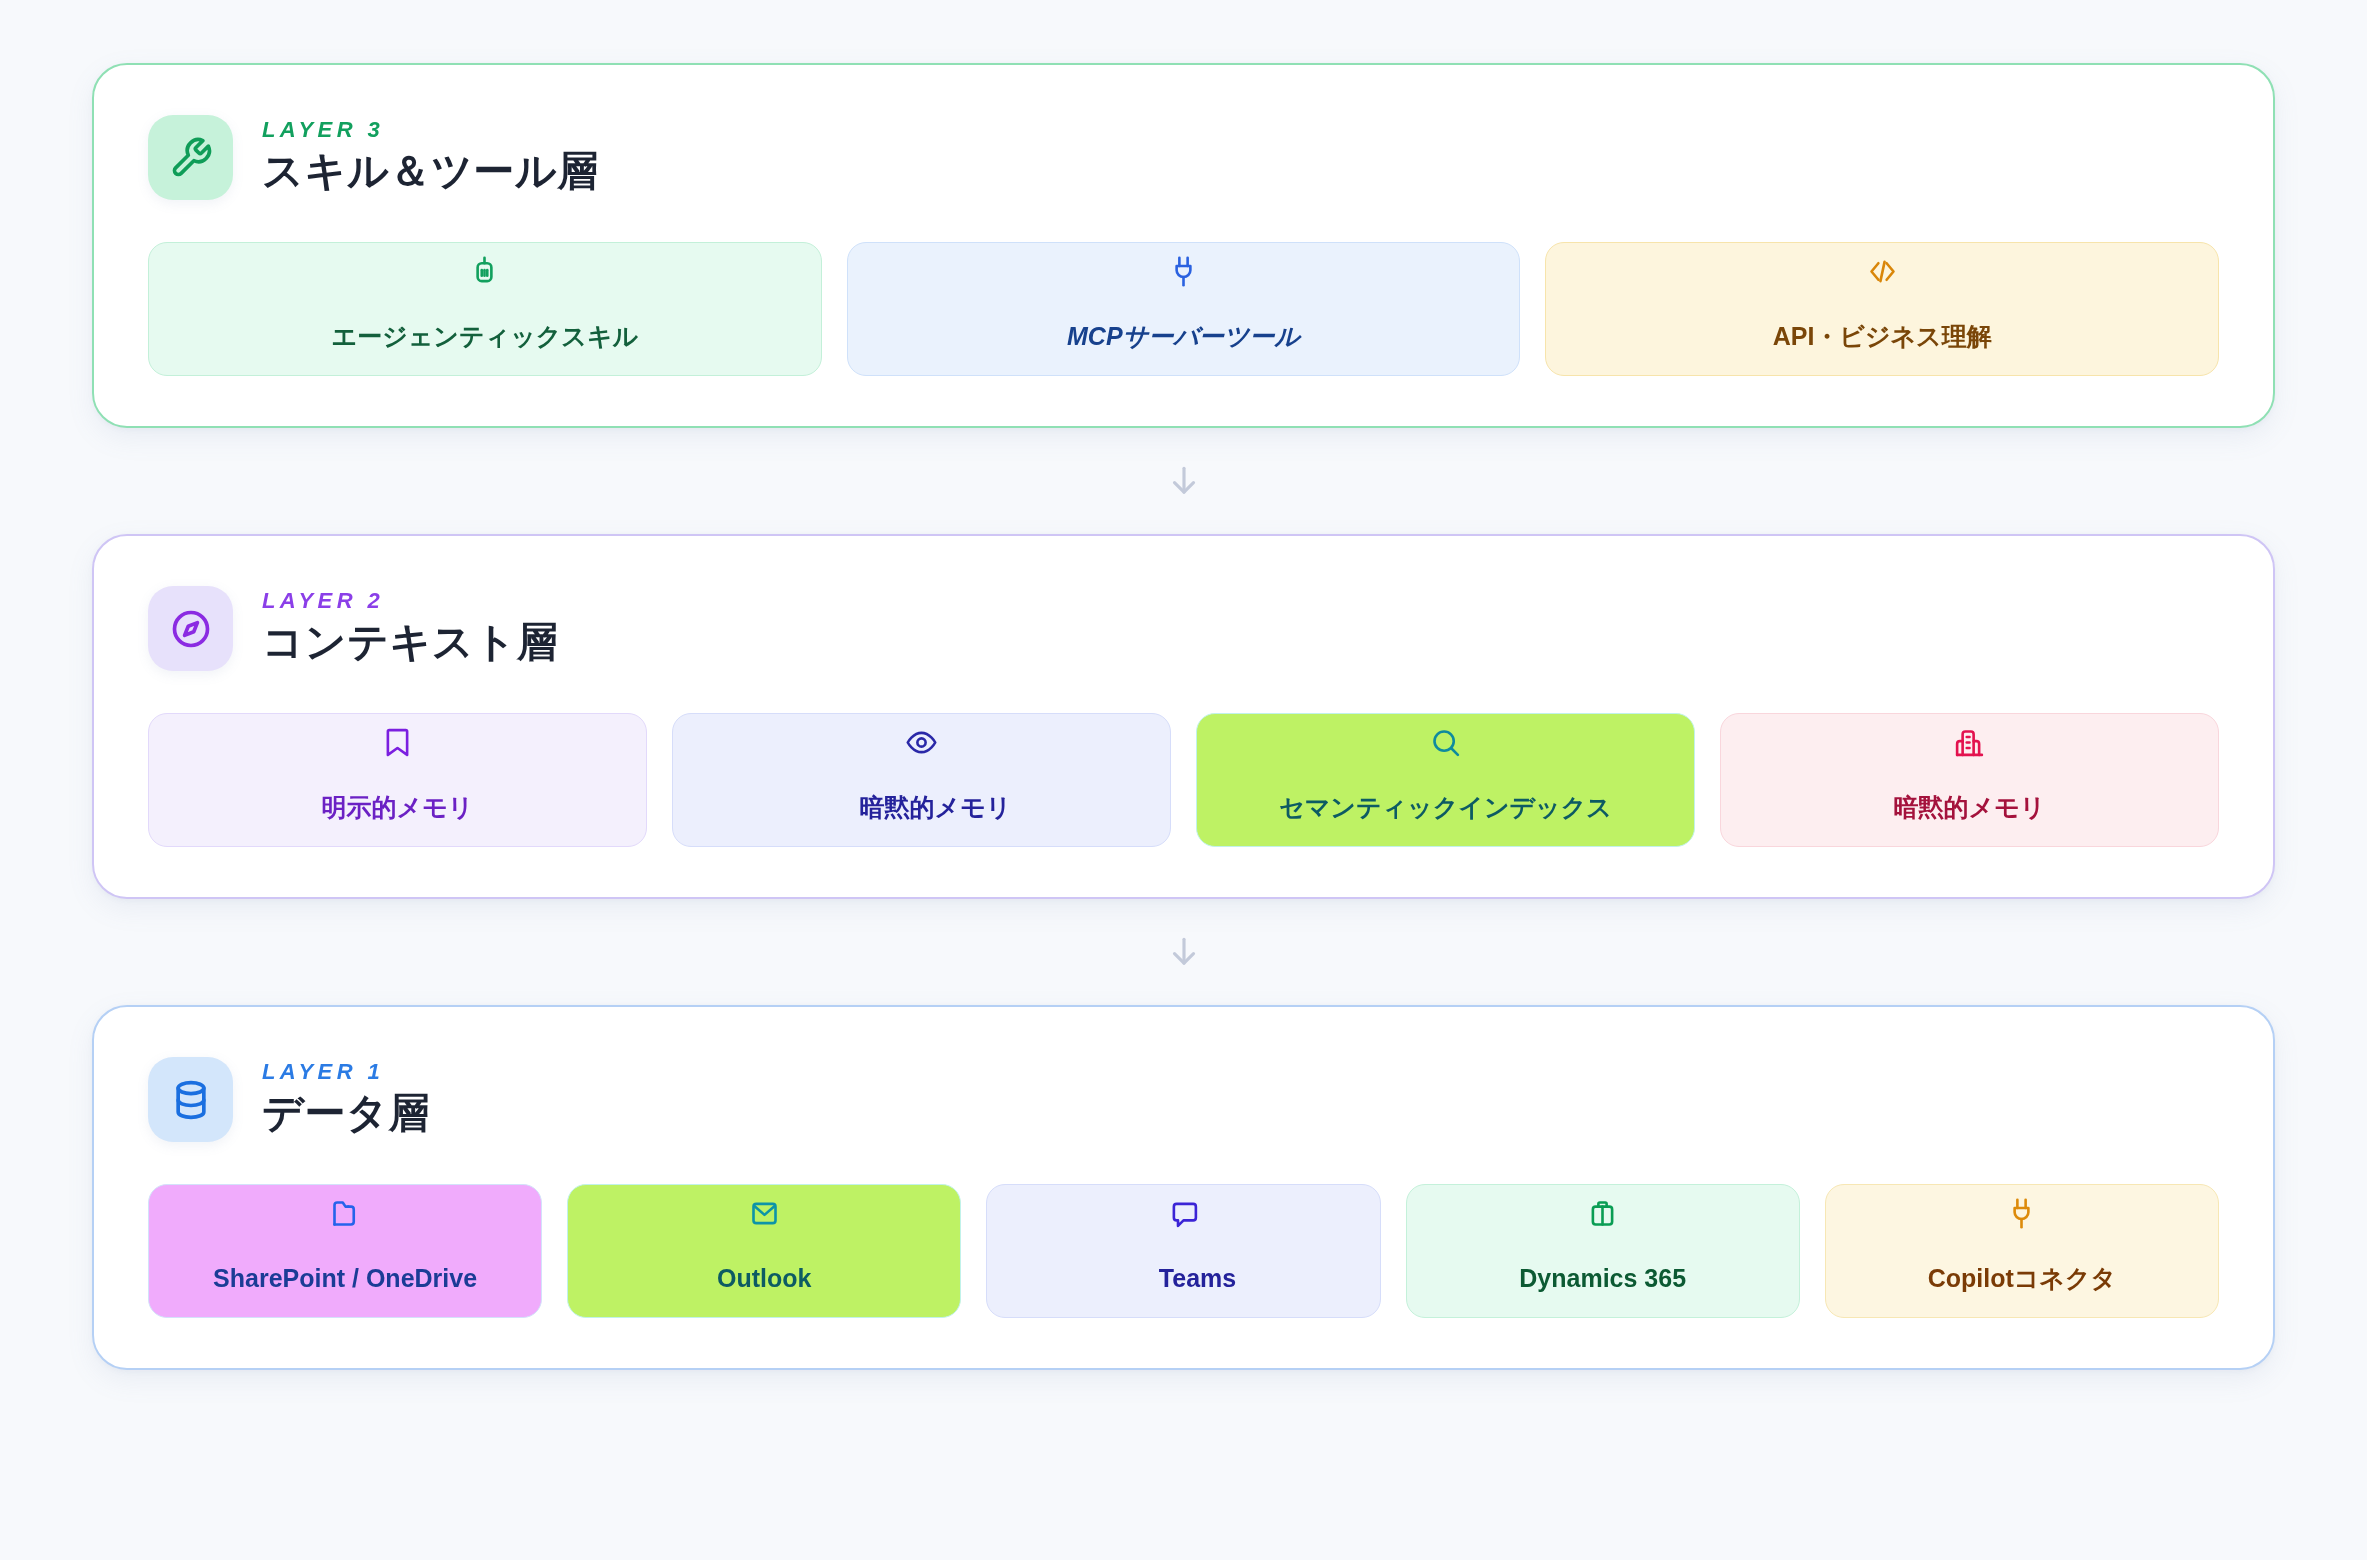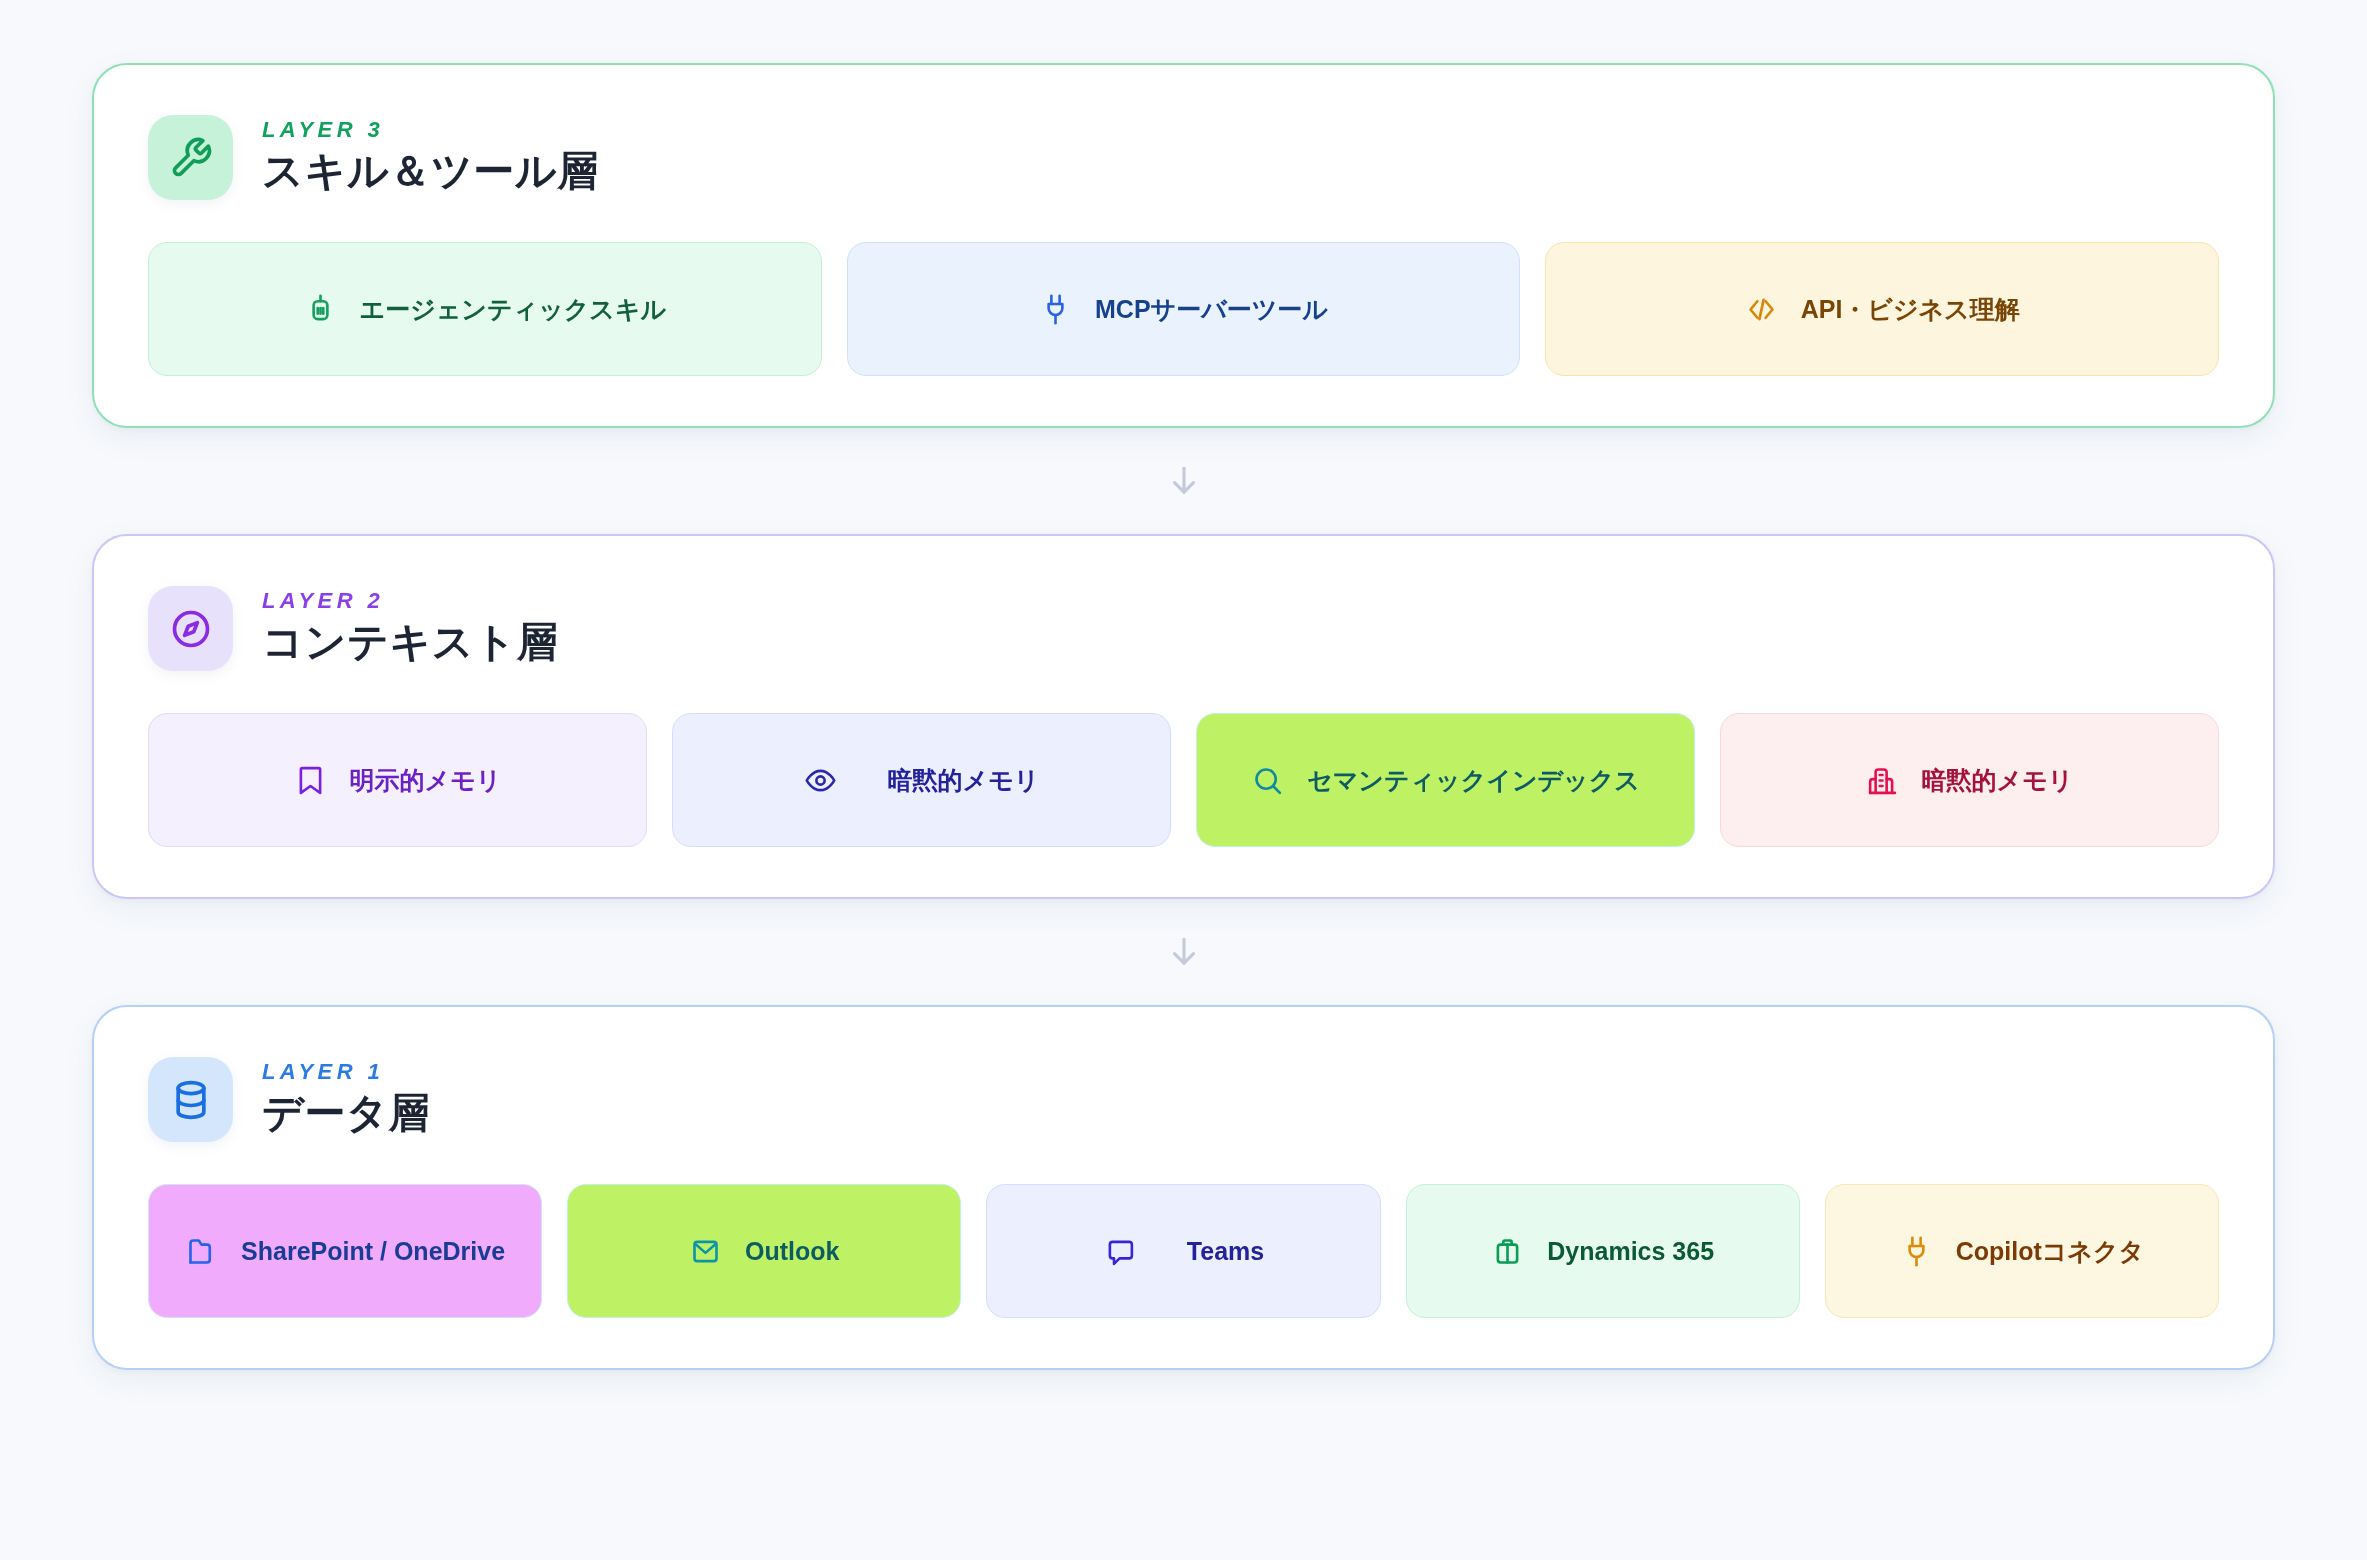--- a/index.html
+++ b/index.html
@@ -88,43 +88,43 @@
     gap: 25px;
   }
 
   .chip {
     flex: 1 1 0;
     min-width: 0;
     border-radius: 19px;
     border: 1.9px solid transparent;
     height: 134px;
     display: flex;
-    flex-direction: row;
+    flex-direction: column;
     align-items: center;
-    justify-content: center;
-    gap: 23px;
+    justify-content: flex-start;
+    gap: 31px;
     padding: 9.6px 11.5px;
   }
 
   .chip .chip-icon { display: flex; align-items: center; justify-content: center; height: 37px; }
   .chip .chip-icon svg { display: block; }
 
   .chip .chip-label {
     font-size: 25px;
     font-weight: 700;
     line-height: 1.2;
     text-align: center;
     white-space: nowrap;
   }
 
   
   .c-green   { background: #e6faf0; border-color: #c3f0d9; }
   .c-green   .chip-label { color: #13603c; }
   .c-blue    { background: #eaf2fd; border-color: #cfe1fa; }
-  .c-blue    .chip-label { color: #17418d; }
+  .c-blue    .chip-label { color: #17418d; font-style: italic; }
   .c-violet  { background: #f1edfd; border-color: #ddd3fa; }
   .c-violet  .chip-label { color: #5a22a8; }
   .c-amber   { background: #fdf5dd; border-color: #f7e4ab; }
   .c-amber   .chip-label { color: #7a4608; }
   .c-lilac   { background: #f4f0fd; border-color: #e2d9fb; }
   .c-lilac   .chip-label { color: #6b21c4; }
   .c-indigo  { background: #eceffd; border-color: #d6ddfa; }
   .c-indigo  .chip-label { color: #24229b; padding-left: 28px; }
   .c-teal    { background: #bef264; border-color: #c1f2ea; }
   .c-teal    .chip-label { color: #0d5b63; }

